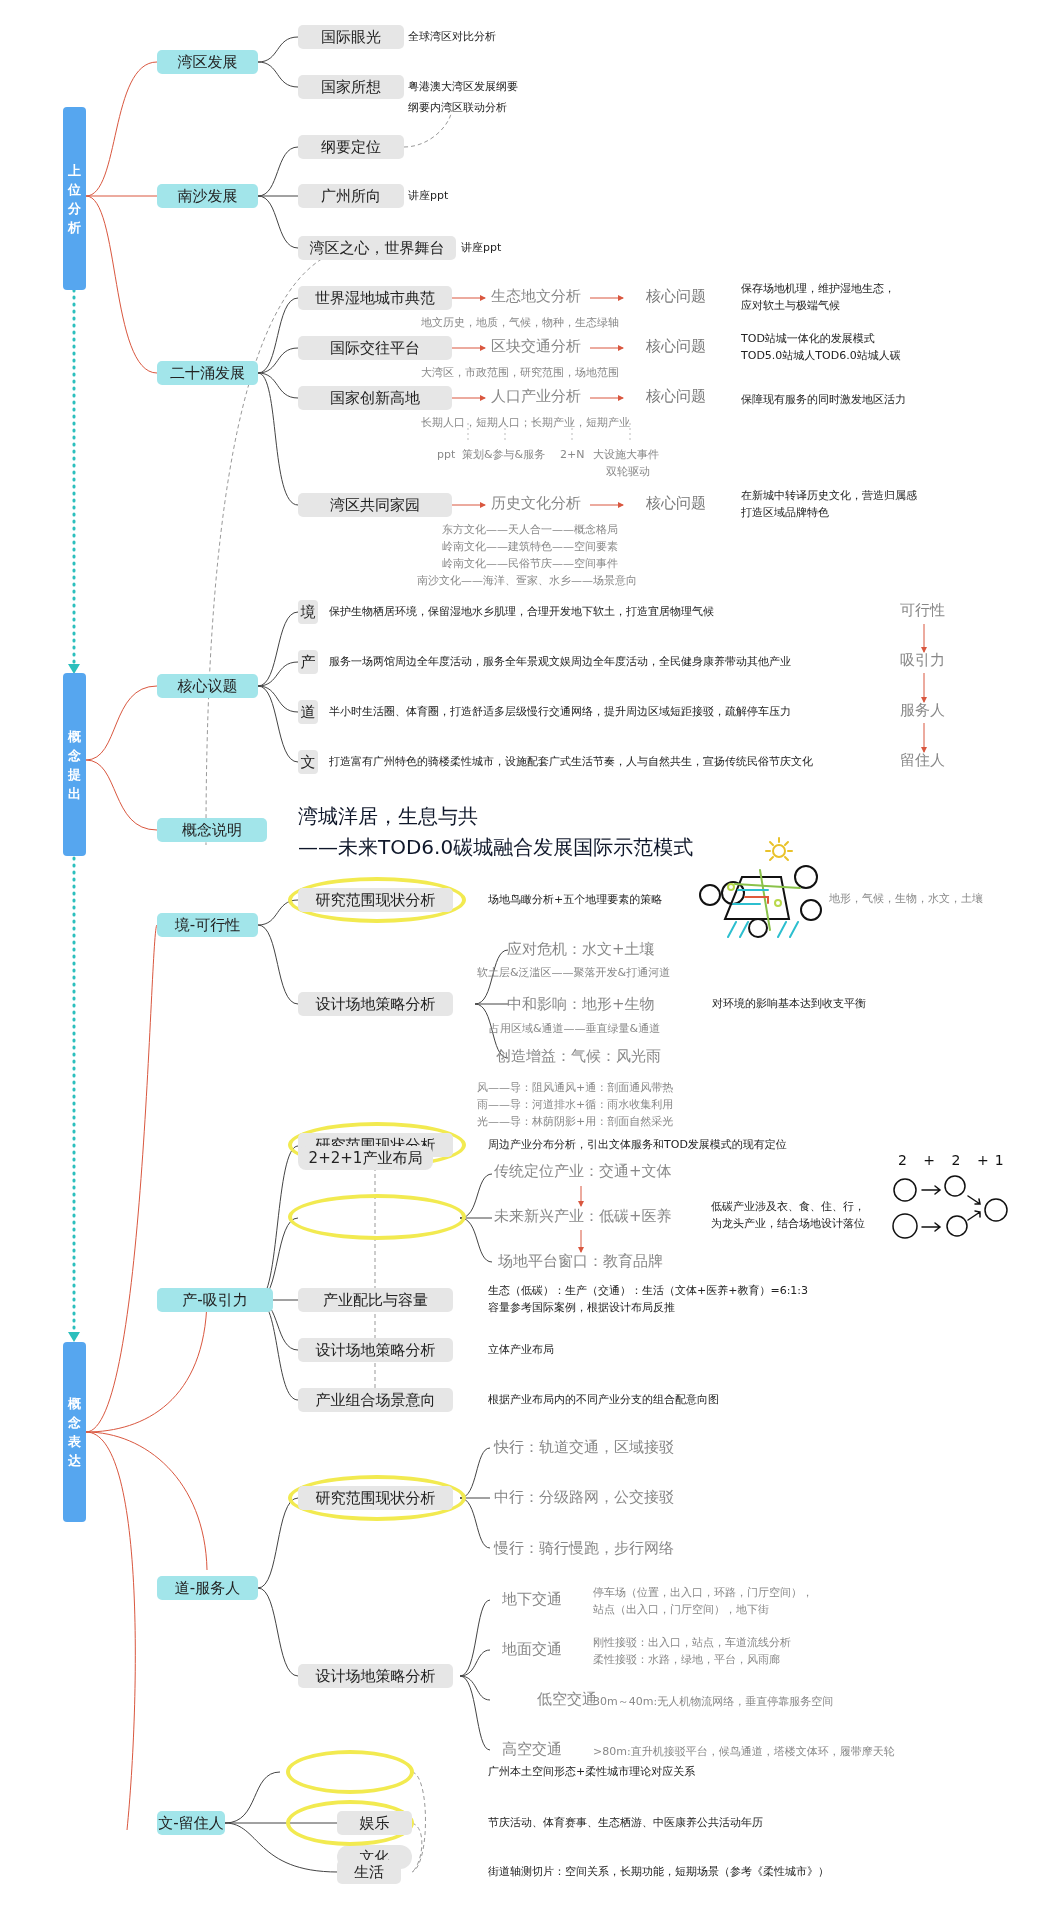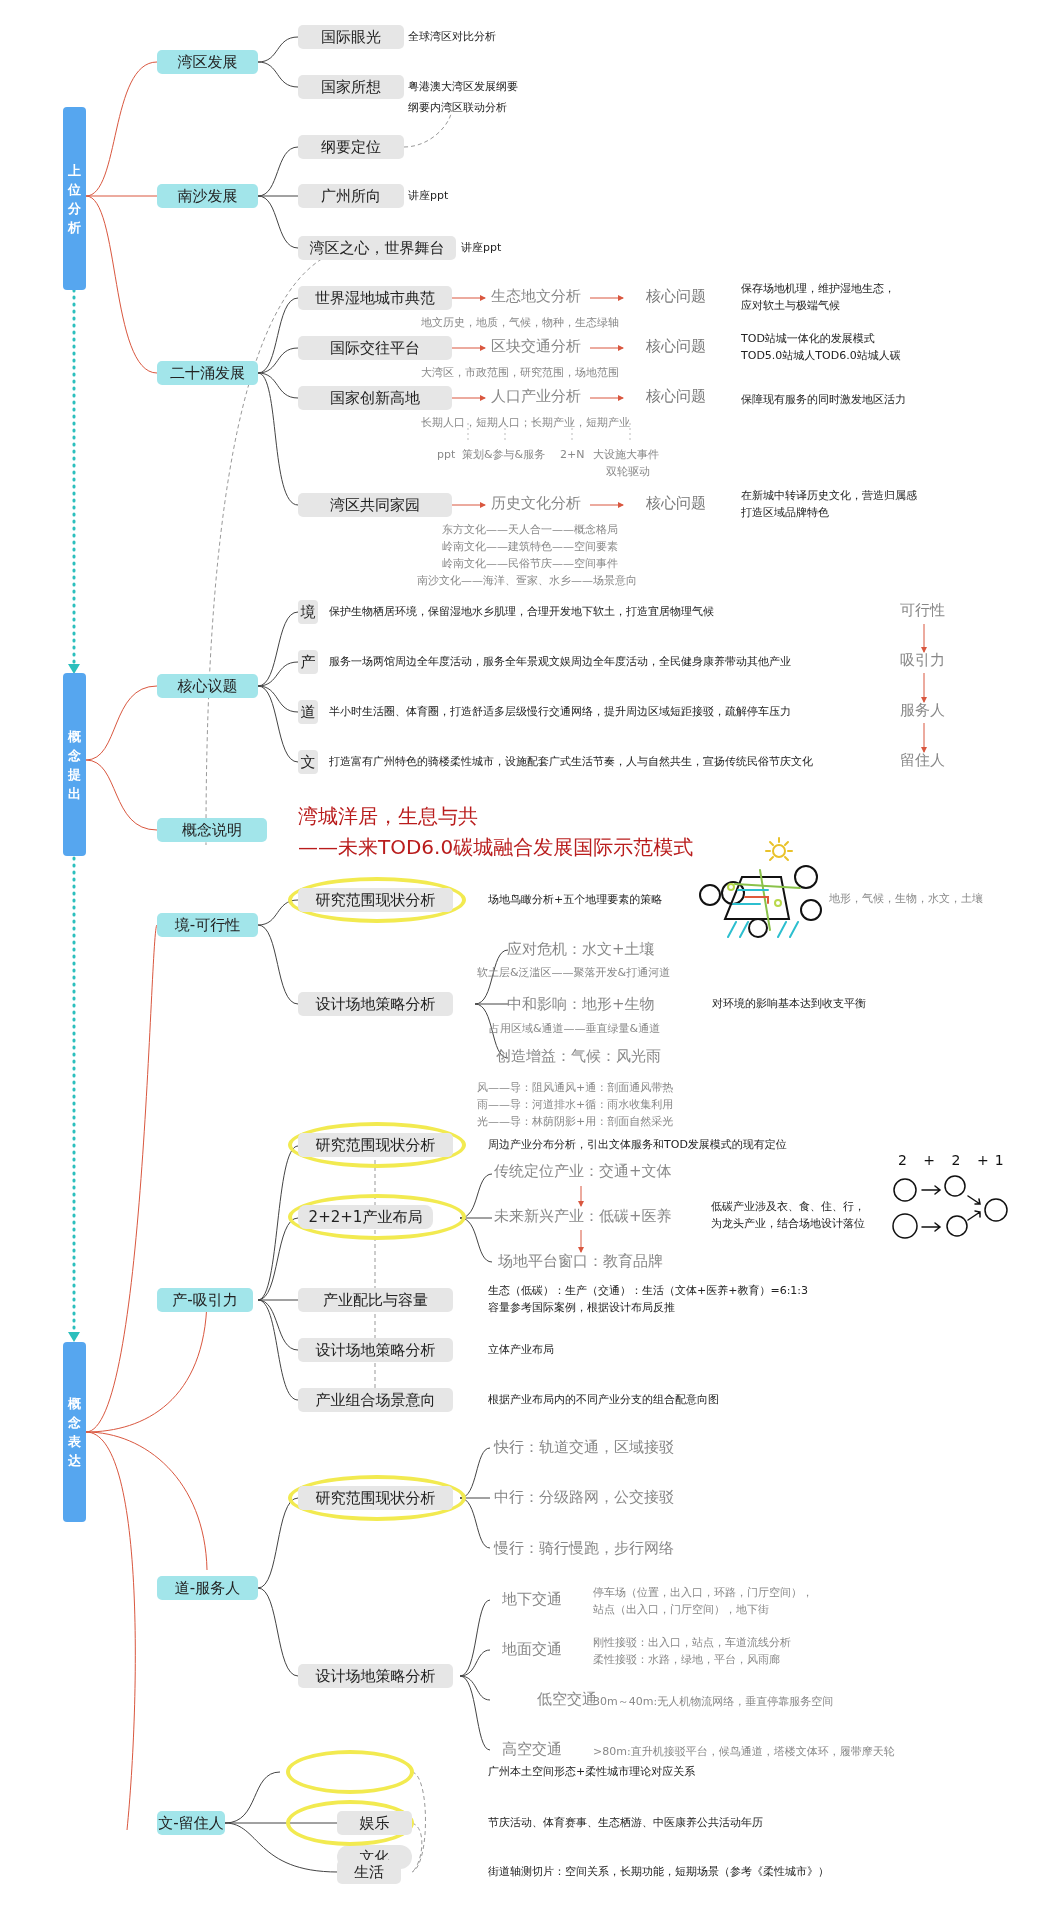--- a/index.html
+++ b/index.html
@@ -11,21 +11,21 @@
   .l1{position:absolute;height:24px;background:#a2e5ea;border-radius:5px;font-size:15px;color:#222;display:flex;align-items:center;justify-content:center;}
   .l2{position:absolute;height:24px;background:#e6e6e6;border-radius:5px;font-size:15px;color:#222;display:flex;align-items:center;justify-content:center;}
   .hl{position:absolute;border:4px solid #f2ea50;border-radius:50%;box-sizing:border-box;}
   .note{position:absolute;font-size:11px;color:#222;white-space:nowrap;line-height:16px;}
   .gray{color:#888;}
   .mid{position:absolute;font-size:15px;color:#888;white-space:nowrap;}
   .small-gray{position:absolute;font-size:11px;color:#888;white-space:nowrap;line-height:17px;text-align:center;}
   .core{position:absolute;font-size:15px;color:#777;white-space:nowrap;}
   .issue-key{position:absolute;width:20px;height:24px;background:#e6e6e6;border-radius:4px;font-size:15px;display:flex;align-items:center;justify-content:center;color:#222;}
   .chain{position:absolute;font-size:15px;color:#888;white-space:nowrap;}
-  .concept-title{position:absolute;font-size:20px;color:#b91c1c;white-space:nowrap;}
+  .concept-title{position:absolute;font-size:20px;color:#0f172a;white-space:nowrap;}
 </style>
 </head>
 <body>
 
 <svg class="wires" viewBox="0 0 1058 1929">
   <defs>
     <marker id="arr" markerWidth="6" markerHeight="6" refX="5" refY="3" orient="auto">
         <path d="M0,0 L6,3 L0,6 z" fill="#d9573f"></path>
       </marker>
     <marker id="tealArr" markerWidth="10" markerHeight="10" refX="5" refY="8" orient="auto">
@@ -265,27 +265,27 @@
 <div class="mid" style="left:507px;top:940px;">应对危机：水文+土壤</div>
 <div class="small-gray" style="left:477px;top:964px;">软土层&amp;泛滥区——聚落开发&amp;打通河道</div>
 <div class="mid" style="left:507px;top:995px;">中和影响：地形+生物</div>
 <div class="small-gray" style="left:489px;top:1020px;">占用区域&amp;通道——垂直绿量&amp;通道</div>
 <div class="mid" style="left:496px;top:1047px;">创造增益：气候：风光雨</div>
 <div class="small-gray" style="left:477px;top:1079px;">风——导：阻风通风+通：剖面通风带热</div>
 <div class="small-gray" style="left:477px;top:1096px;">雨——导：河道排水+循：雨水收集利用</div>
 <div class="small-gray" style="left:477px;top:1113px;">光——导：林荫阴影+用：剖面自然采光</div>
 <div class="note" style="left:712px;top:996px;">对环境的影响基本达到收支平衡</div>
 
-<div class="l1" style="left:157px;top:1288px;width:96px;">产-吸引力</div>
+<div class="l1" style="left:157px;top:1288px;width:116px;">产-吸引力</div>
 <div class="hl" style="left:288px;top:1122px;width:178px;height:46px;"></div>
 <div class="l2" style="left:298px;top:1133px;width:155px;">研究范围现状分析</div>
 <div class="note" style="left:488px;top:1137px;">周边产业分布分析，引出文体服务和TOD发展模式的现有定位</div>
 
 <div class="hl" style="left:288px;top:1194px;width:178px;height:46px;"></div>
-<div class="l2" style="left:298px;top:1205px;width:135px;border-radius:8px;">2+2+1产业布局</div>
+<div class="l2" style="left:298px;top:1146px;width:135px;border-radius:8px;">2+2+1产业布局</div>
 <div class="mid" style="left:494px;top:1162px;">传统定位产业：交通+文体</div>
 <div class="mid" style="left:494px;top:1207px;">未来新兴产业：低碳+医养</div>
 <div class="mid" style="left:498px;top:1252px;">场地平台窗口：教育品牌</div>
 <div class="note" style="left:711px;top:1199px;">低碳产业涉及衣、食、住、行，</div>
 <div class="note" style="left:711px;top:1216px;">为龙头产业，结合场地设计落位</div>
 <div class="abs" style="left:898px;top:1152px;font-size:14px;color:#111;letter-spacing:6px;">2 + 2 +1</div>
 
 <div class="l2" style="left:298px;top:1288px;width:155px;">产业配比与容量</div>
 <div class="note" style="left:488px;top:1283px;">生态（低碳）：生产（交通）：生活（文体+医养+教育）=6:1:3</div>
 <div class="note" style="left:488px;top:1300px;">容量参考国际案例，根据设计布局反推</div>

